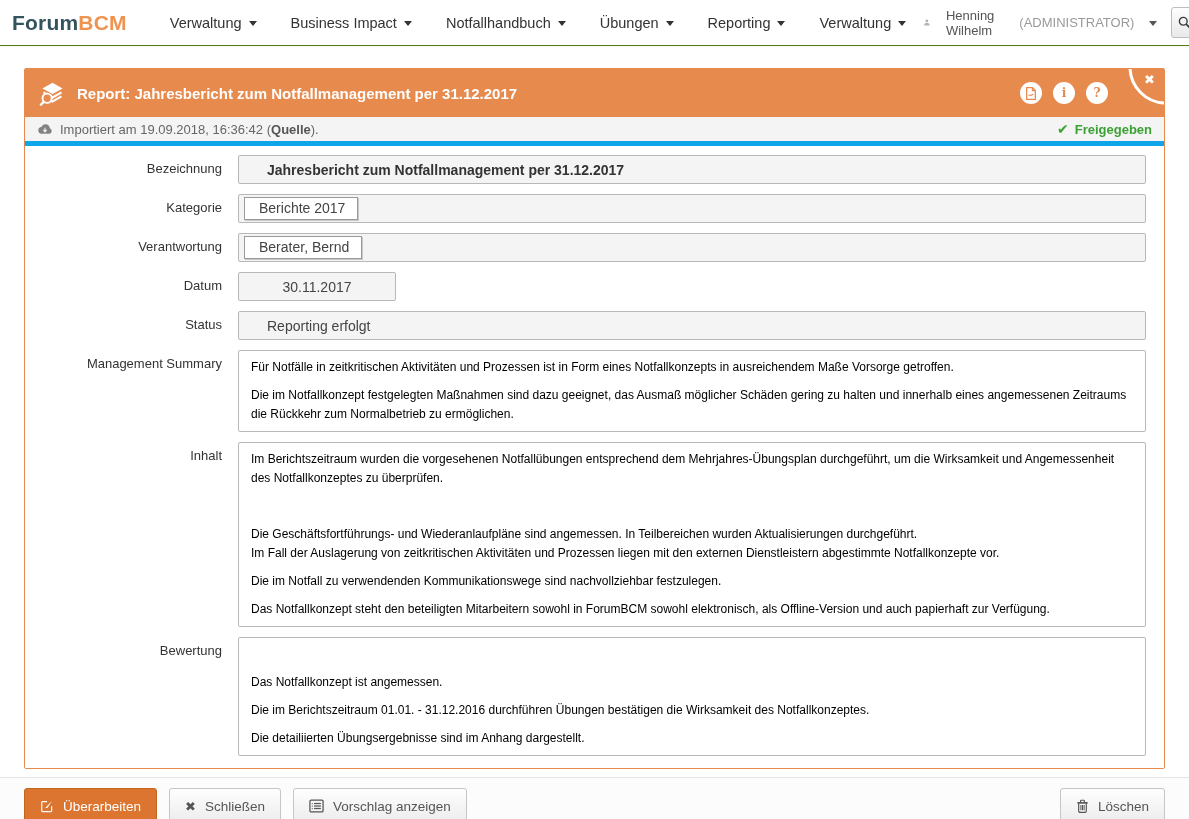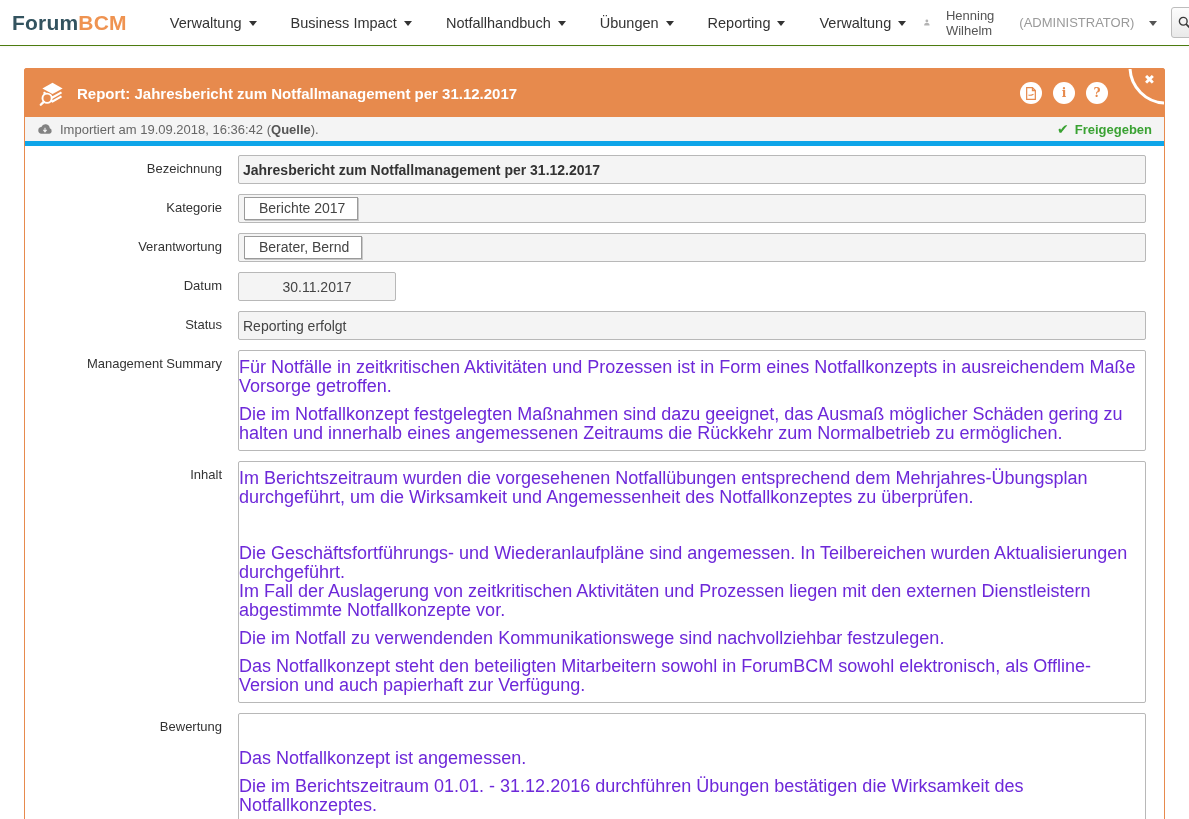--- a/index.html
+++ b/index.html
@@ -70,32 +70,32 @@
   
   .panel-body { padding:9px 18px 12px 18px; background:#fff; }
   .frow { display:flex; margin-bottom:10px; }
   .flabel {
     width:195px; flex:0 0 195px; text-align:right; padding-right:16px; padding-top:6px;
     font-size:13px; color:#333;
   }
   .fwrap { flex:1; min-width:0; }
   .field {
     height:29px; background:#f4f4f4; border:1px solid #b8b8b8; border-radius:2px;
-    display:flex; align-items:center; padding:0 4px; font-size:14px; color:#444;
+    display:flex; align-items:center; padding:0 28px; font-size:14px; color:#444;
   }
   .field.bold { font-weight:bold; color:#333; }
   .field.chips { padding:0 5px; }
   .chip {
     background:#fff; border:1px solid #9a9a9a; box-shadow:1px 1px 0 rgba(0,0,0,0.18);
     padding:2px 12px 3px 14px; font-size:14px; color:#444; cursor:pointer;
   }
   .field.small { width:158px; justify-content:center; padding:0; }
   .ta {
     background:#fff; border:1px solid #b8b8b8; border-radius:2px;
-    padding:7px 0; font-size:18px; color:#6d28d9; line-height:19px;
+    padding:7px 12px; font-size:12px; color:#000000; line-height:19px;
   }
   .ta p { margin:0 0 9px 0; min-height:19px; white-space:pre-line; }
   .ta p:last-child { margin-bottom:0; }
   .ta.h-ms  { min-height:76px; }
   .ta.h-in  { min-height:180px; }
   .ta.h-bw  { min-height:117px; }
 
   
   .footer {
     margin-top:8px; border-top:1px solid #e4e4e4; background:#fcfcfc;

